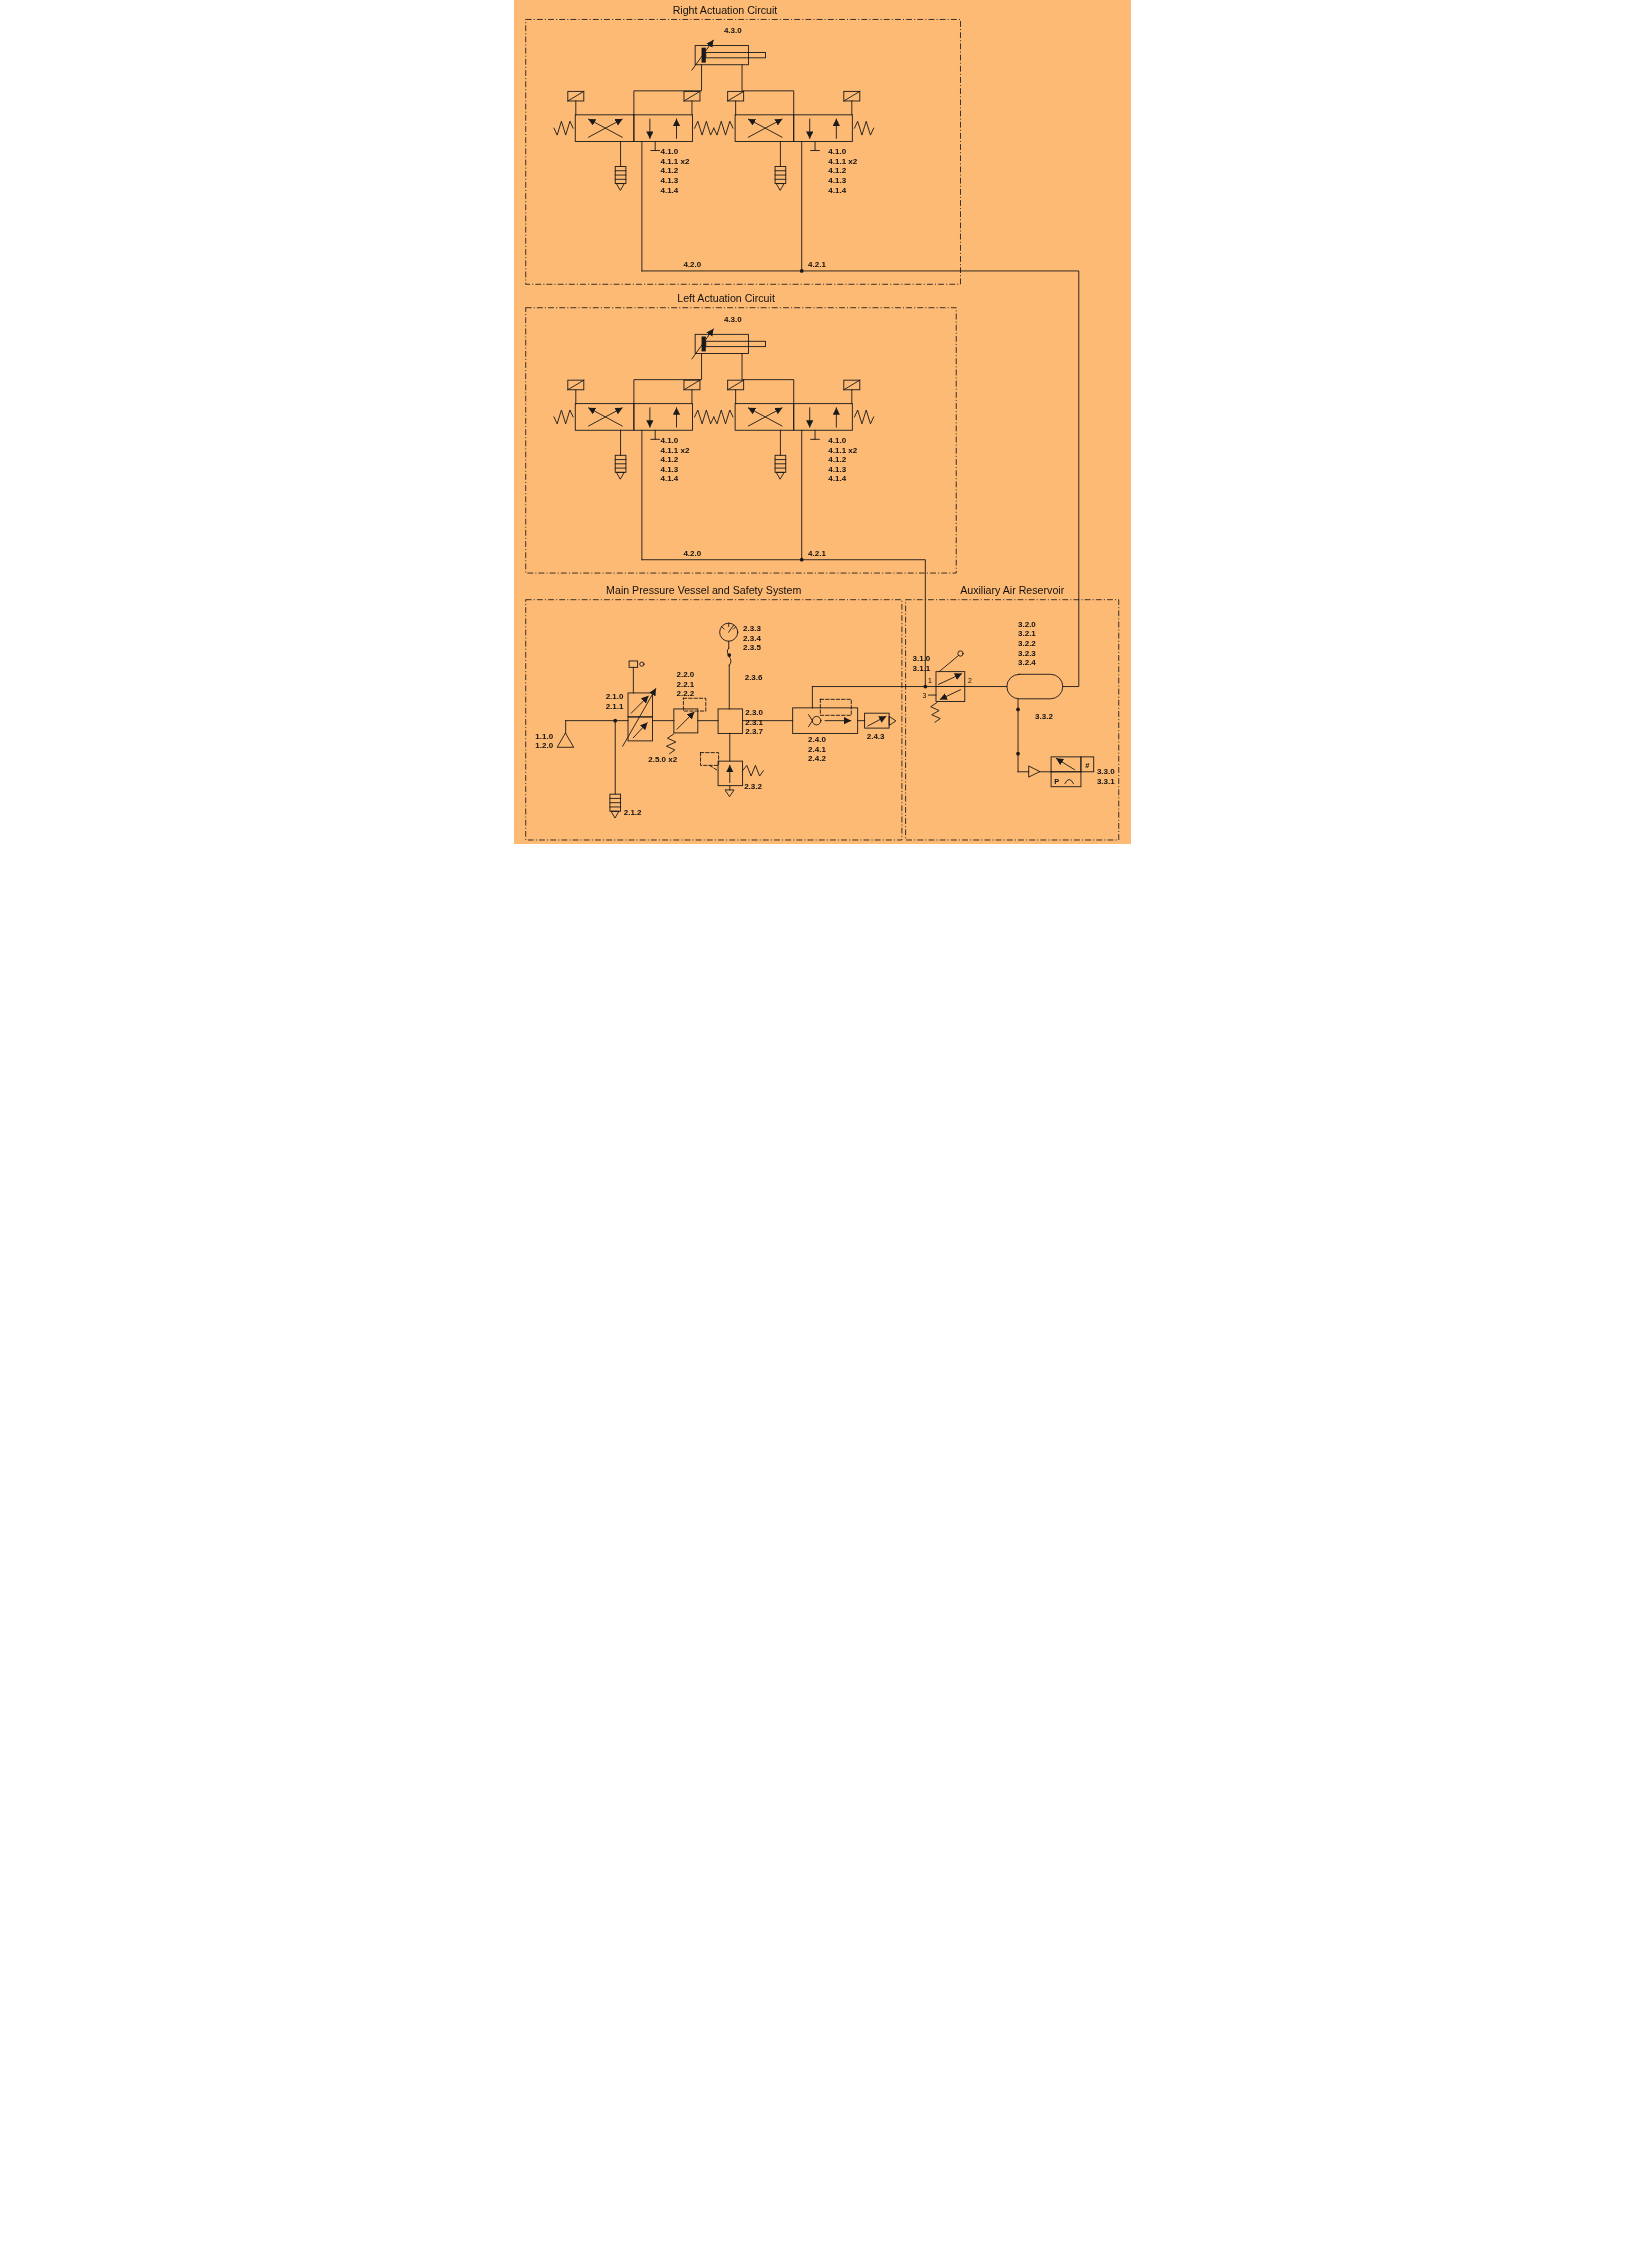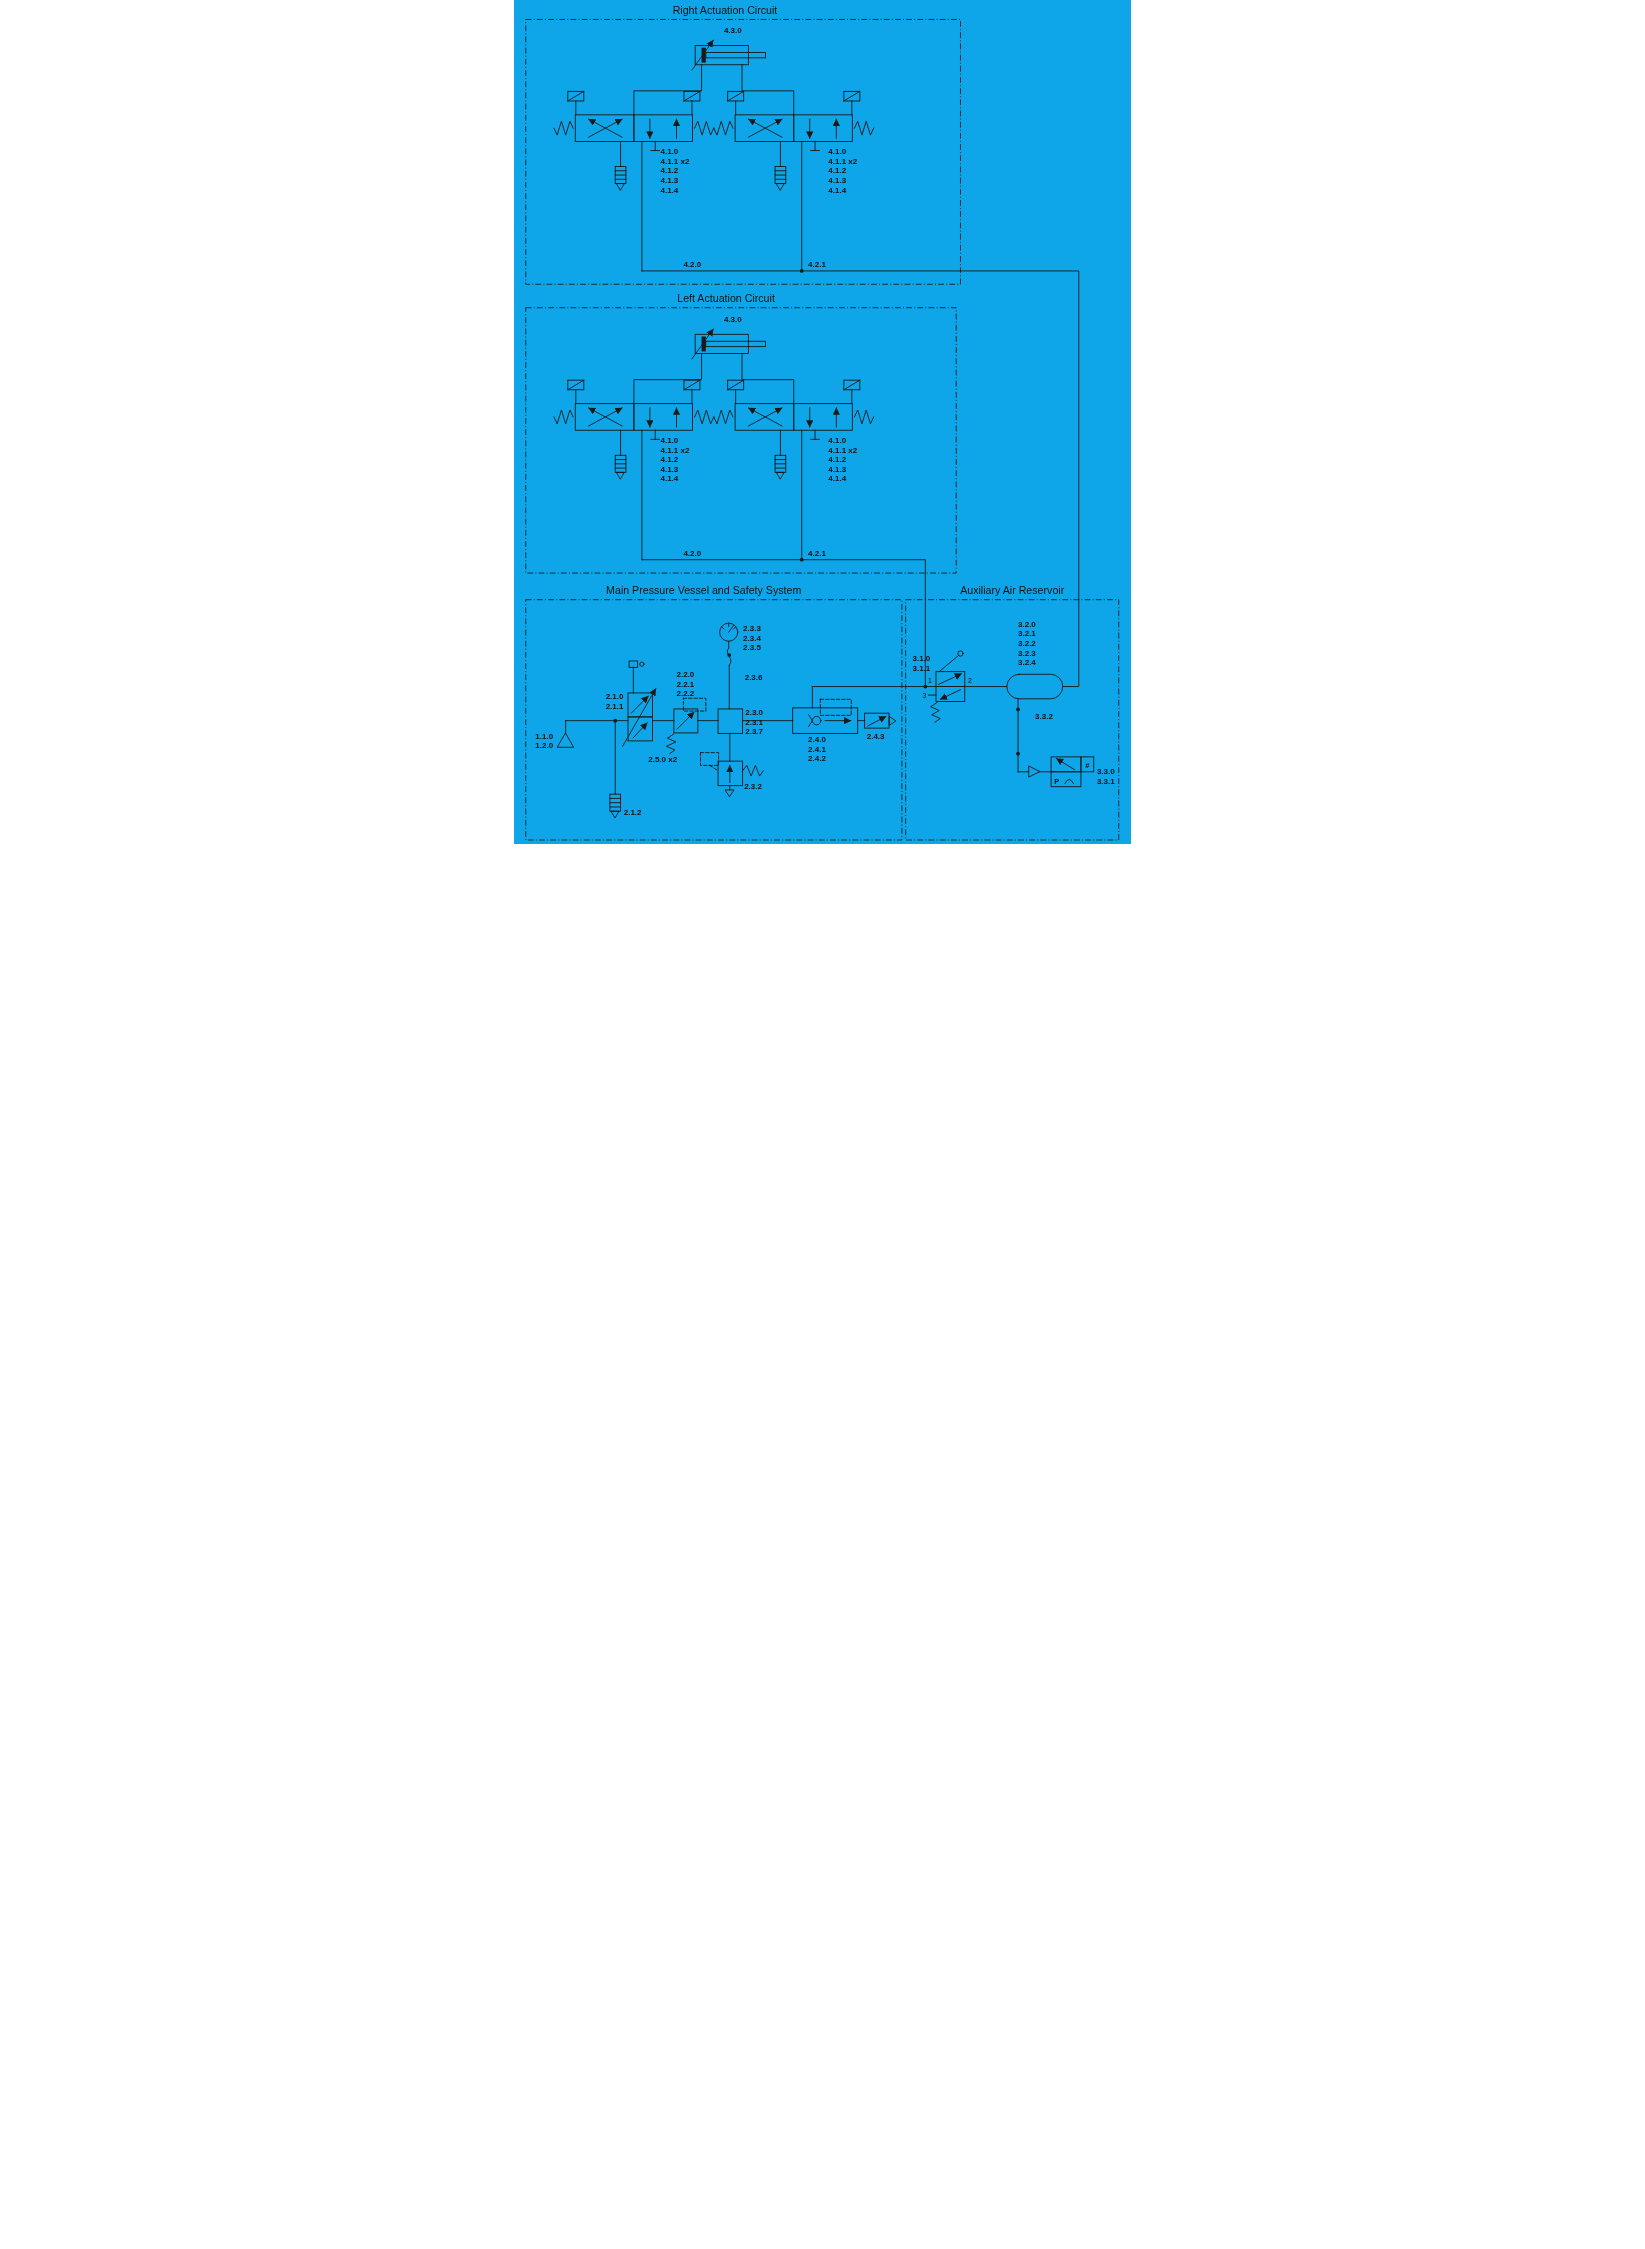--- a/index.html
+++ b/index.html
@@ -1,16 +1,16 @@
 <!DOCTYPE html>
 <html style="font-size:8.5px"><head>
 <meta charset="utf-8">
 <style>
   html,body{margin:0;padding:0;background:#ffffff;}
-  #canvas{width:617px;height:844px;background:#0ea5e9;position:relative;margin:0 auto;}
+  #canvas{width:617px;height:844px;background:#fdba74;position:relative;margin:0 auto;}
   svg{font-family:"Liberation Sans",sans-serif;display:block;}
   .s{stroke:#1a1a1a;stroke-width:1.7;fill:none;stroke-linecap:square;stroke-linejoin:miter;}
   .f{fill:#1a1a1a;stroke:none;}
   .dash{stroke-dasharray:6 4;}
   .border{stroke-dasharray:11 4 2 4;stroke-width:1.6;fill:none;stroke:#1a1a1a;}
   .labels{fill:#111;stroke:none;}
   .lbl{font-size:15px;font-weight:bold;}
   .title{font-size:20px;font-weight:400;}
   .port{font-size:13px;}
   .glyph{font-size:14px;font-weight:bold;}

